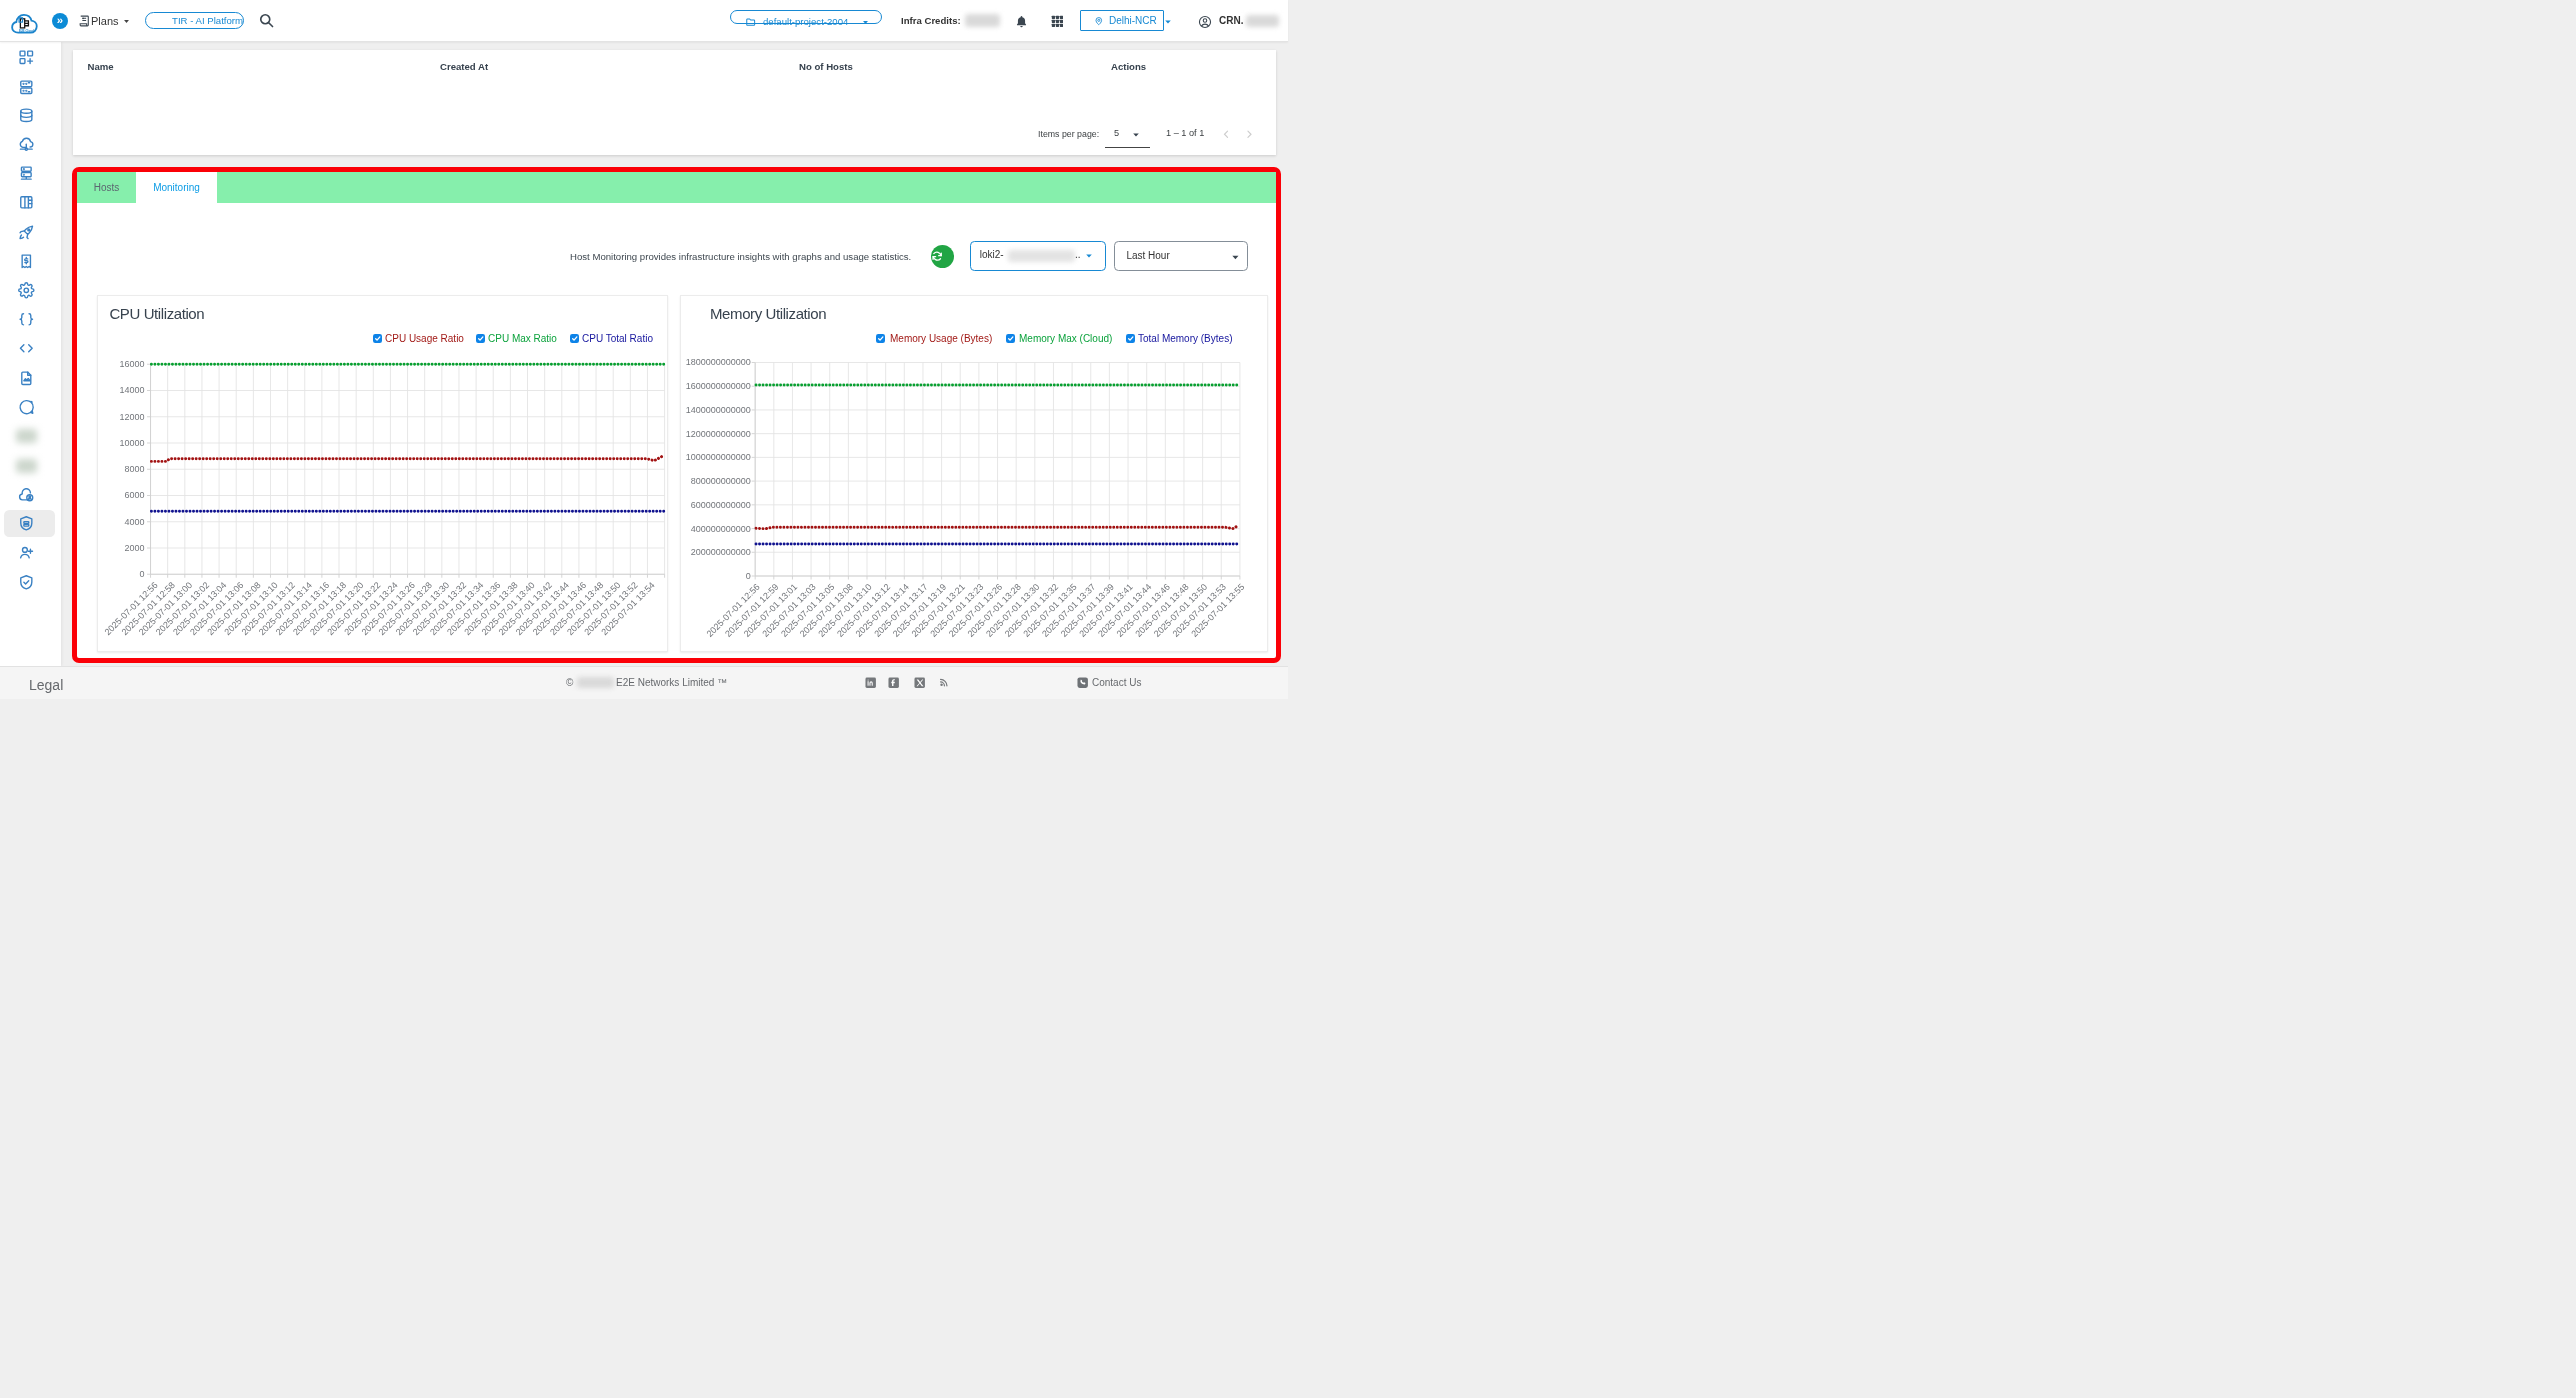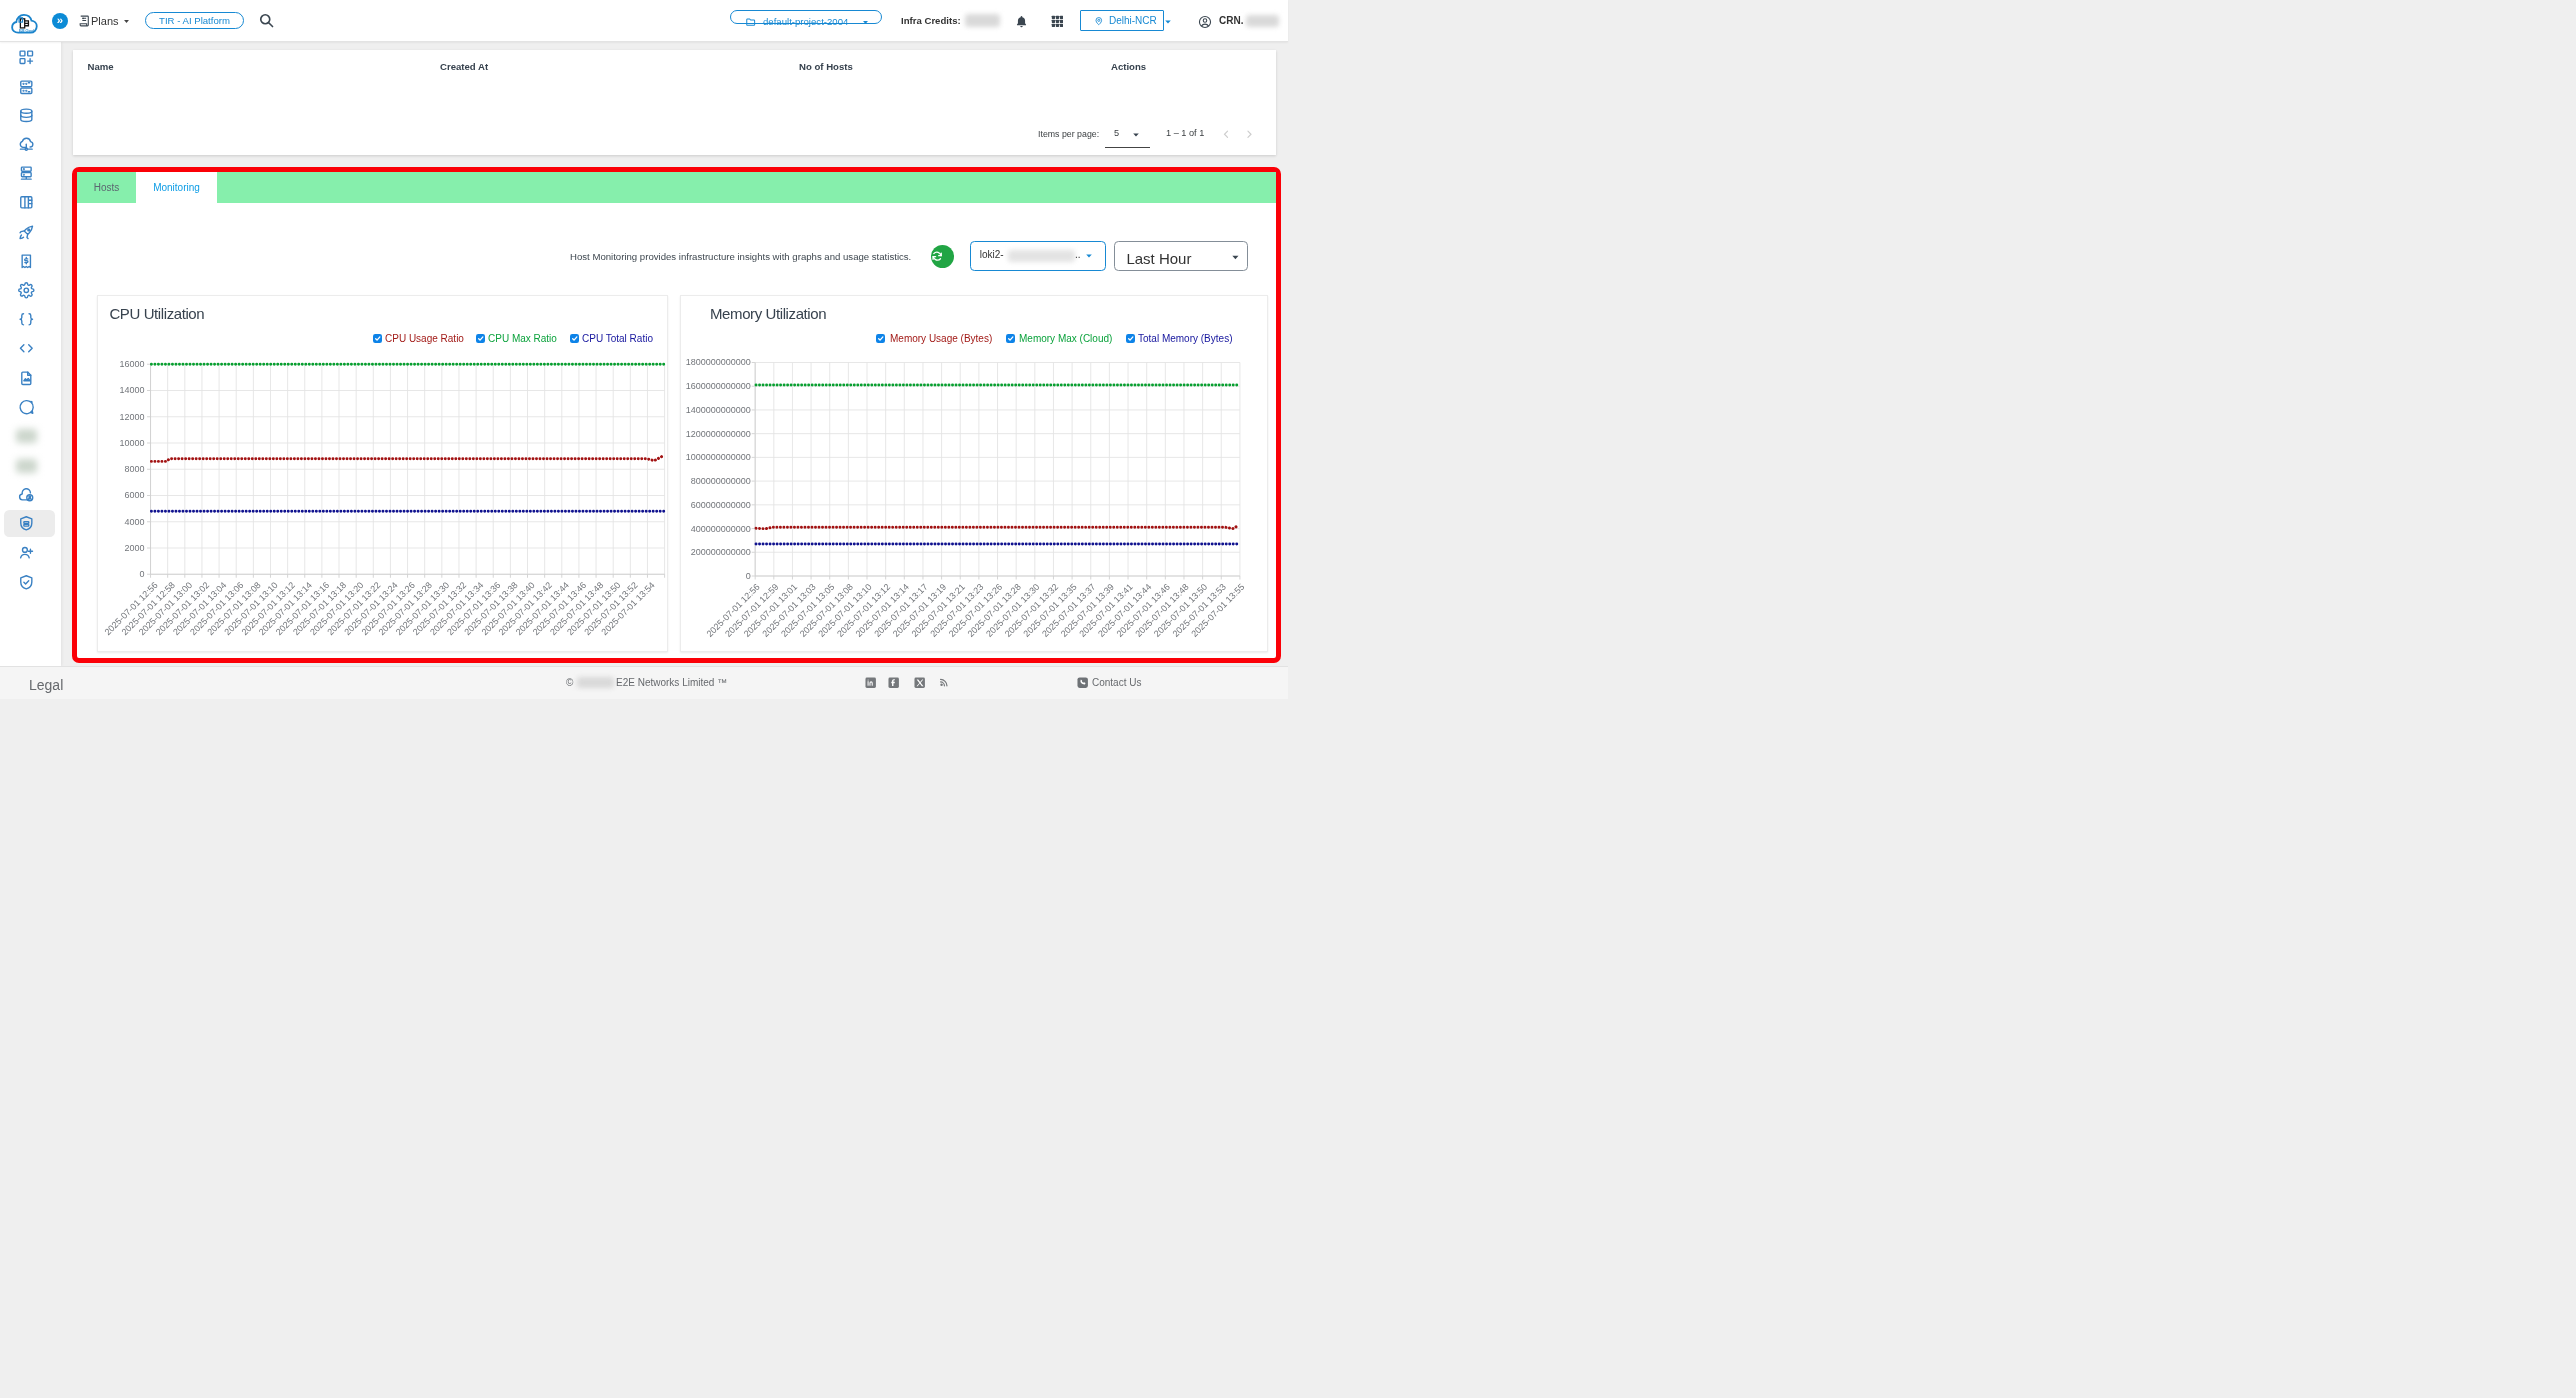--- a/index.html
+++ b/index.html
@@ -175,21 +175,21 @@
      <span style="position:absolute;left:8.8px;top:7px;font-size:10px;color:#333">loki2-</span>
      <div style="position:absolute;left:37px;top:8px;width:67px;height:12.3px;background:#e3e3e3;border-radius:3.5px;filter:blur(2.6px)"></div>
      <span style="position:absolute;left:104px;top:7px;font-size:10px;color:#333">..</span>
      <span style="position:absolute;left:114px;top:9.6px">
         <svg width="8" height="8" viewBox="0 0 10 10">
           <path d="M1.5 3L5 7l3.5-4z" fill="#1789d3"></path>
         </svg>
       </span>
   </div>
   <div style="position:absolute;left:1037px;top:69px;width:134px;height:30px;border:0.9px solid #848e98;border-radius:4.4px">
-     <span style="position:absolute;left:11.4px;top:8.3px;font-size:15px;color:#333">Last Hour</span>
+     <span style="position:absolute;left:11.4px;top:8.3px;font-size:10px;color:#333">Last Hour</span>
      <span style="position:absolute;left:116px;top:10.5px">
         <svg width="8.8" height="8.8" viewBox="0 0 10 10">
           <path d="M1.5 3L5 7l3.5-4z" fill="#3b4650"></path>
         </svg>
       </span>
   </div>
 
   <div style="position:absolute;left:20px;top:123px;width:571px;height:357px;background:#fff;border:0.9px solid #ececec;box-shadow:0 0.9px 1.8px rgba(0,0,0,.08)">
     <div style="position:absolute;left:11.4px;top:8.8px;font-size:15px;letter-spacing:-0.4px;color:#37424e">CPU Utilization</div>
     <svg width="571" height="357" viewBox="0 0 651.5 408" style="position:absolute;left:0;top:0">
@@ -497,21 +497,21 @@
         <path d="M8 7h7M8 11h7"></path>
         <rect x="8" y="6" width="3" height="2.5" fill="#3b4650" stroke="none"></rect>
       </svg>
     </div>
  <div style="position:absolute;left:91px;top:15px;font-size:11px;color:#333;font-weight:500">Plans</div>
  <div style="position:absolute;left:123px;top:18px">
       <svg width="7" height="7" viewBox="0 0 10 10">
         <path d="M1.5 3L5 7l3.5-4z" fill="#444"></path>
       </svg>
     </div>
- <div style="position:absolute;left:145px;top:12.3px;width:99px;height:16.6px;border:0.9px solid #1789d3;border-radius:9.2px;color:#1789d3;font-size:9.6px;text-align:center;line-height:16.6px">TIR - AI Platform</div>
+ <div style="position:absolute;left:145px;top:12.3px;width:99px;height:16.6px;border:0.9px solid #1789d3;border-radius:9.2px;color:#1789d3;font-size:9.6px;text-align:right;line-height:16.6px">TIR - AI Platform</div>
  <div style="position:absolute;left:258px;top:12.3px">
       <svg width="16.6" height="16.6" viewBox="0 0 24 24" fill="none" stroke="#3b4650" stroke-width="2.4" stroke-linecap="round">
         <circle cx="10.5" cy="10.5" r="6.5"></circle>
         <path d="M15.5 15.5L21 21"></path>
       </svg>
     </div>
  <div style="position:absolute;left:730px;top:9.6px;width:152px;height:14px;border:0.9px solid #1789d3;border-radius:12.3px">
    <span style="position:absolute;left:14px;top:6.1px">
         <svg width="11.4" height="10.5" viewBox="0 0 24 24" fill="none" stroke="#1789d3" stroke-width="2.3">
           <path d="M3 6a1.5 1.5 0 0 1 1.5-1.5h5L12 7h7.5A1.5 1.5 0 0 1 21 8.5v9a1.5 1.5 0 0 1-1.5 1.5h-15A1.5 1.5 0 0 1 3 17.5V6z"></path>

